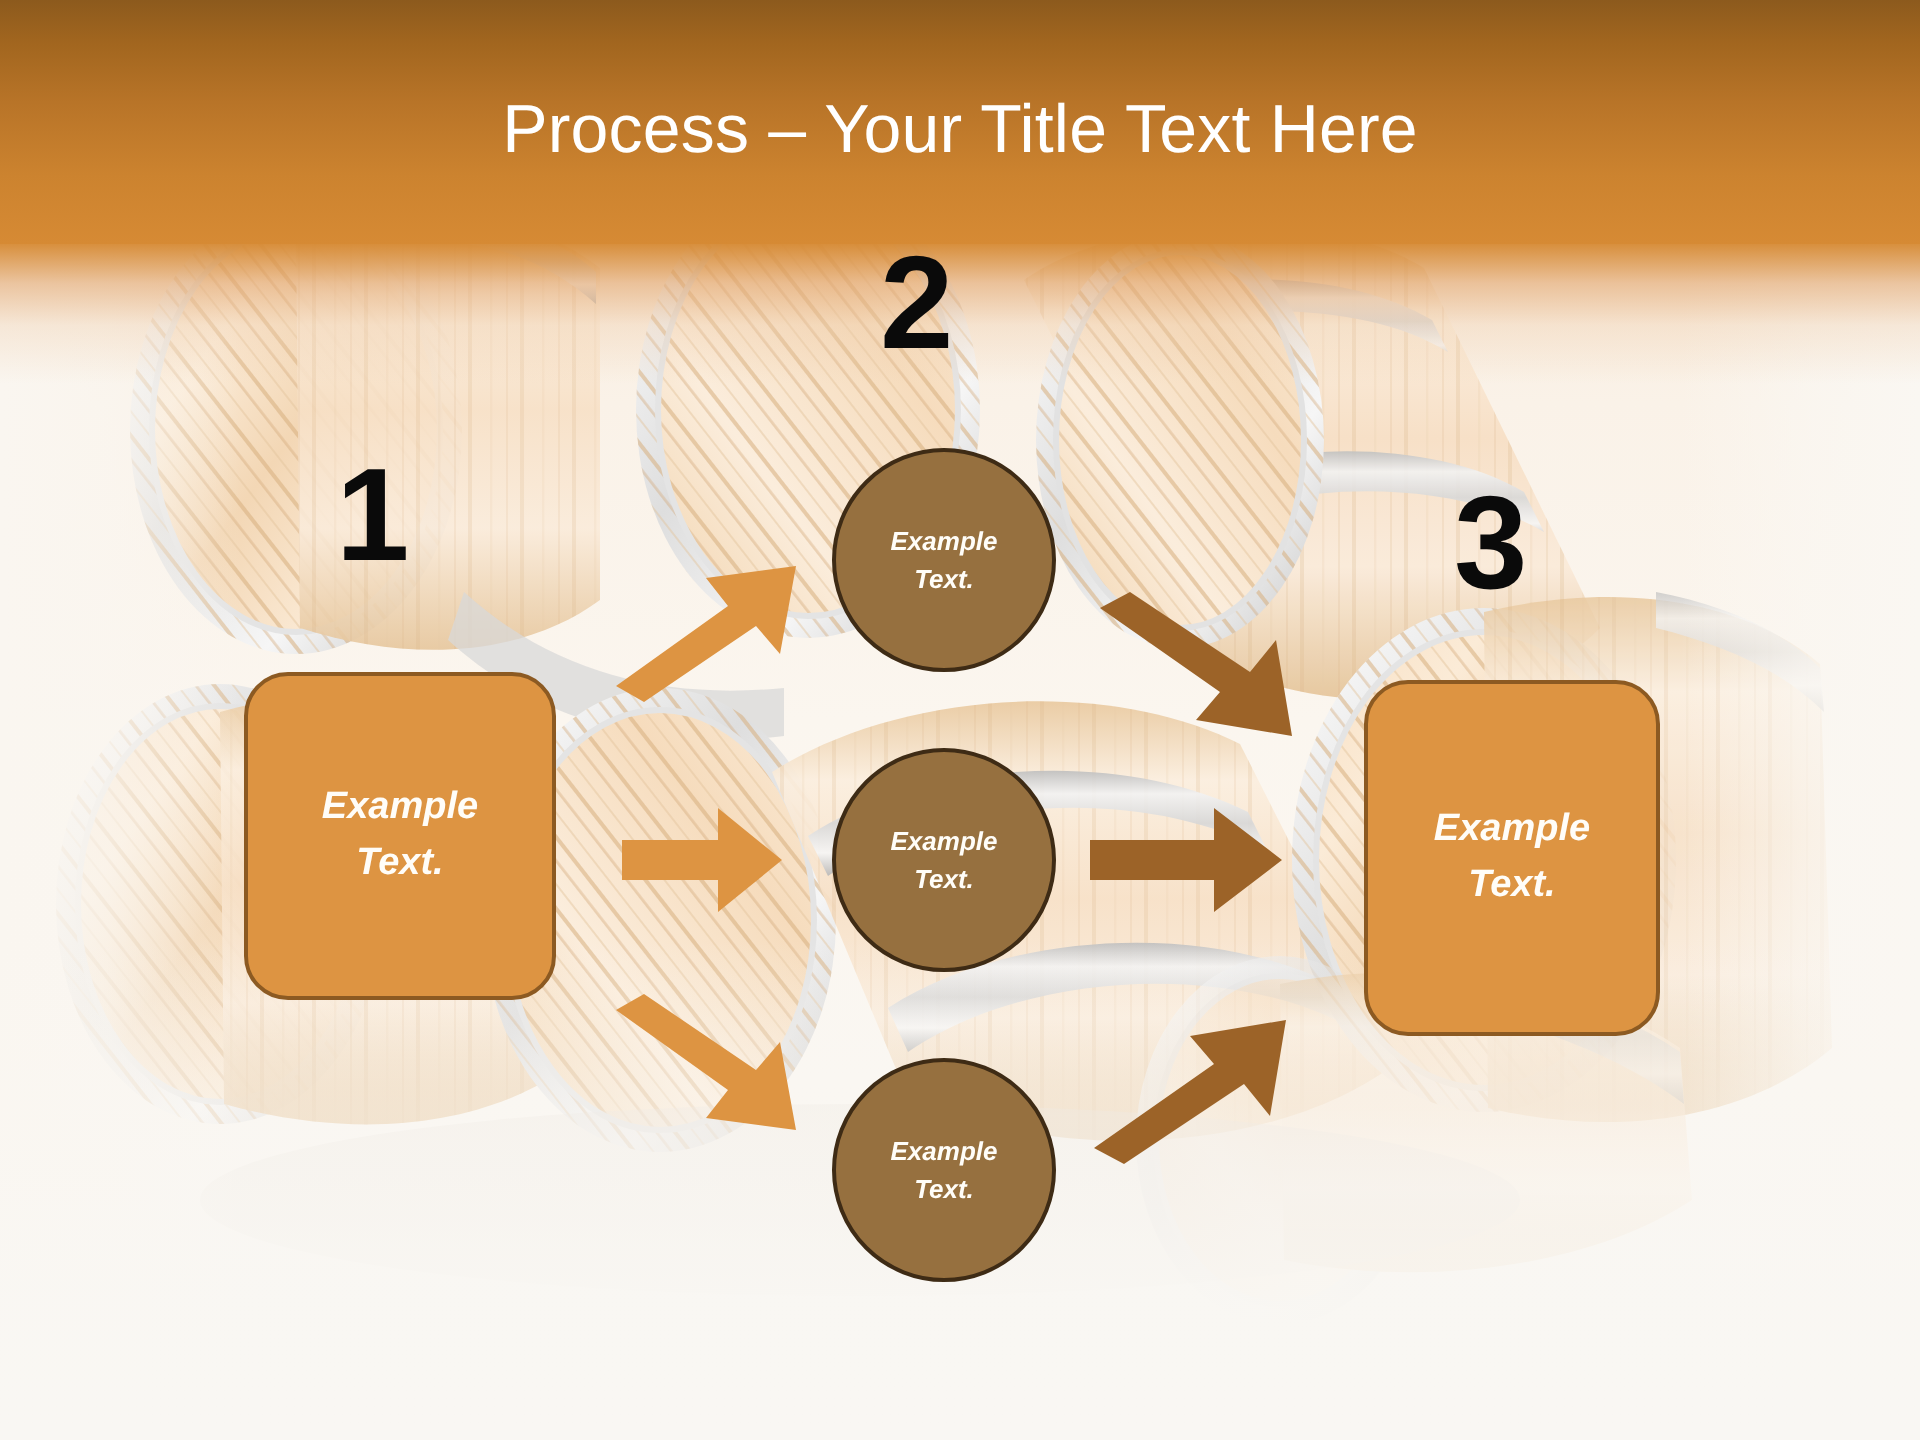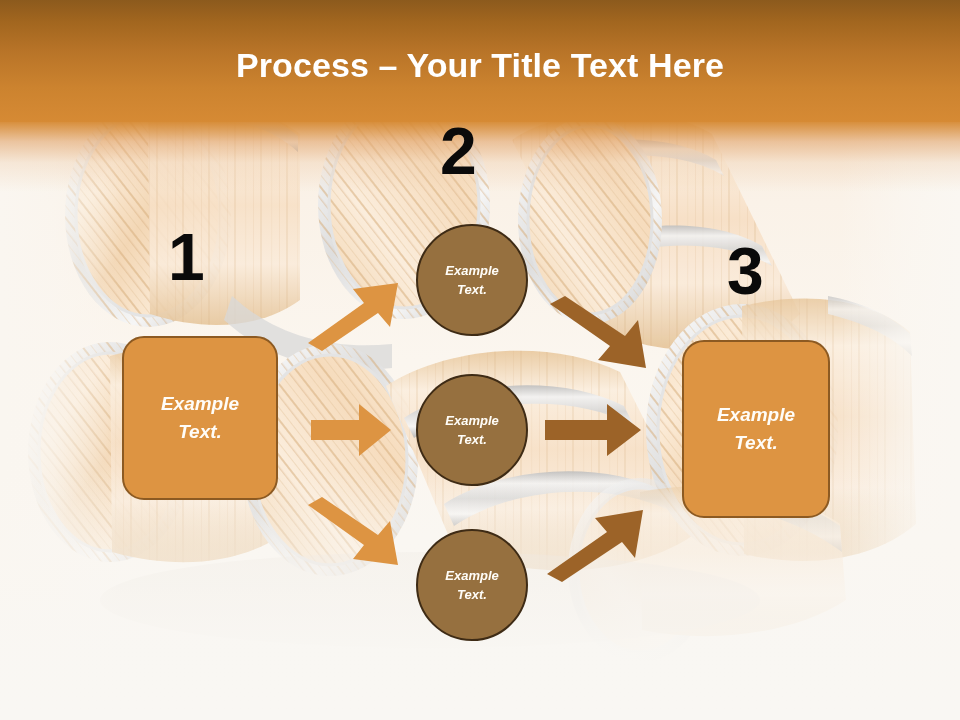--- a/index.html
+++ b/index.html
@@ -117,22 +117,22 @@
     top: 48px;
     width: 960px;
     text-align: center;
     font-size: 34px;
     line-height: 1;
     color: #FFFFFF;
     letter-spacing: 0.1px;
     z-index: 6;
     white-space: nowrap;
   }
-  .title-strong { font-weight: bold; }
-  .title-rest   { font-weight: bold; }
+  .title-strong { font-weight: normal; }
+  .title-rest   { font-weight: normal; }
 
   
   .step-num {
     position: absolute;
     font-weight: bold;
     color: #0A0A0A;
     line-height: 1;
     z-index: 12;
     user-select: none;
   }

